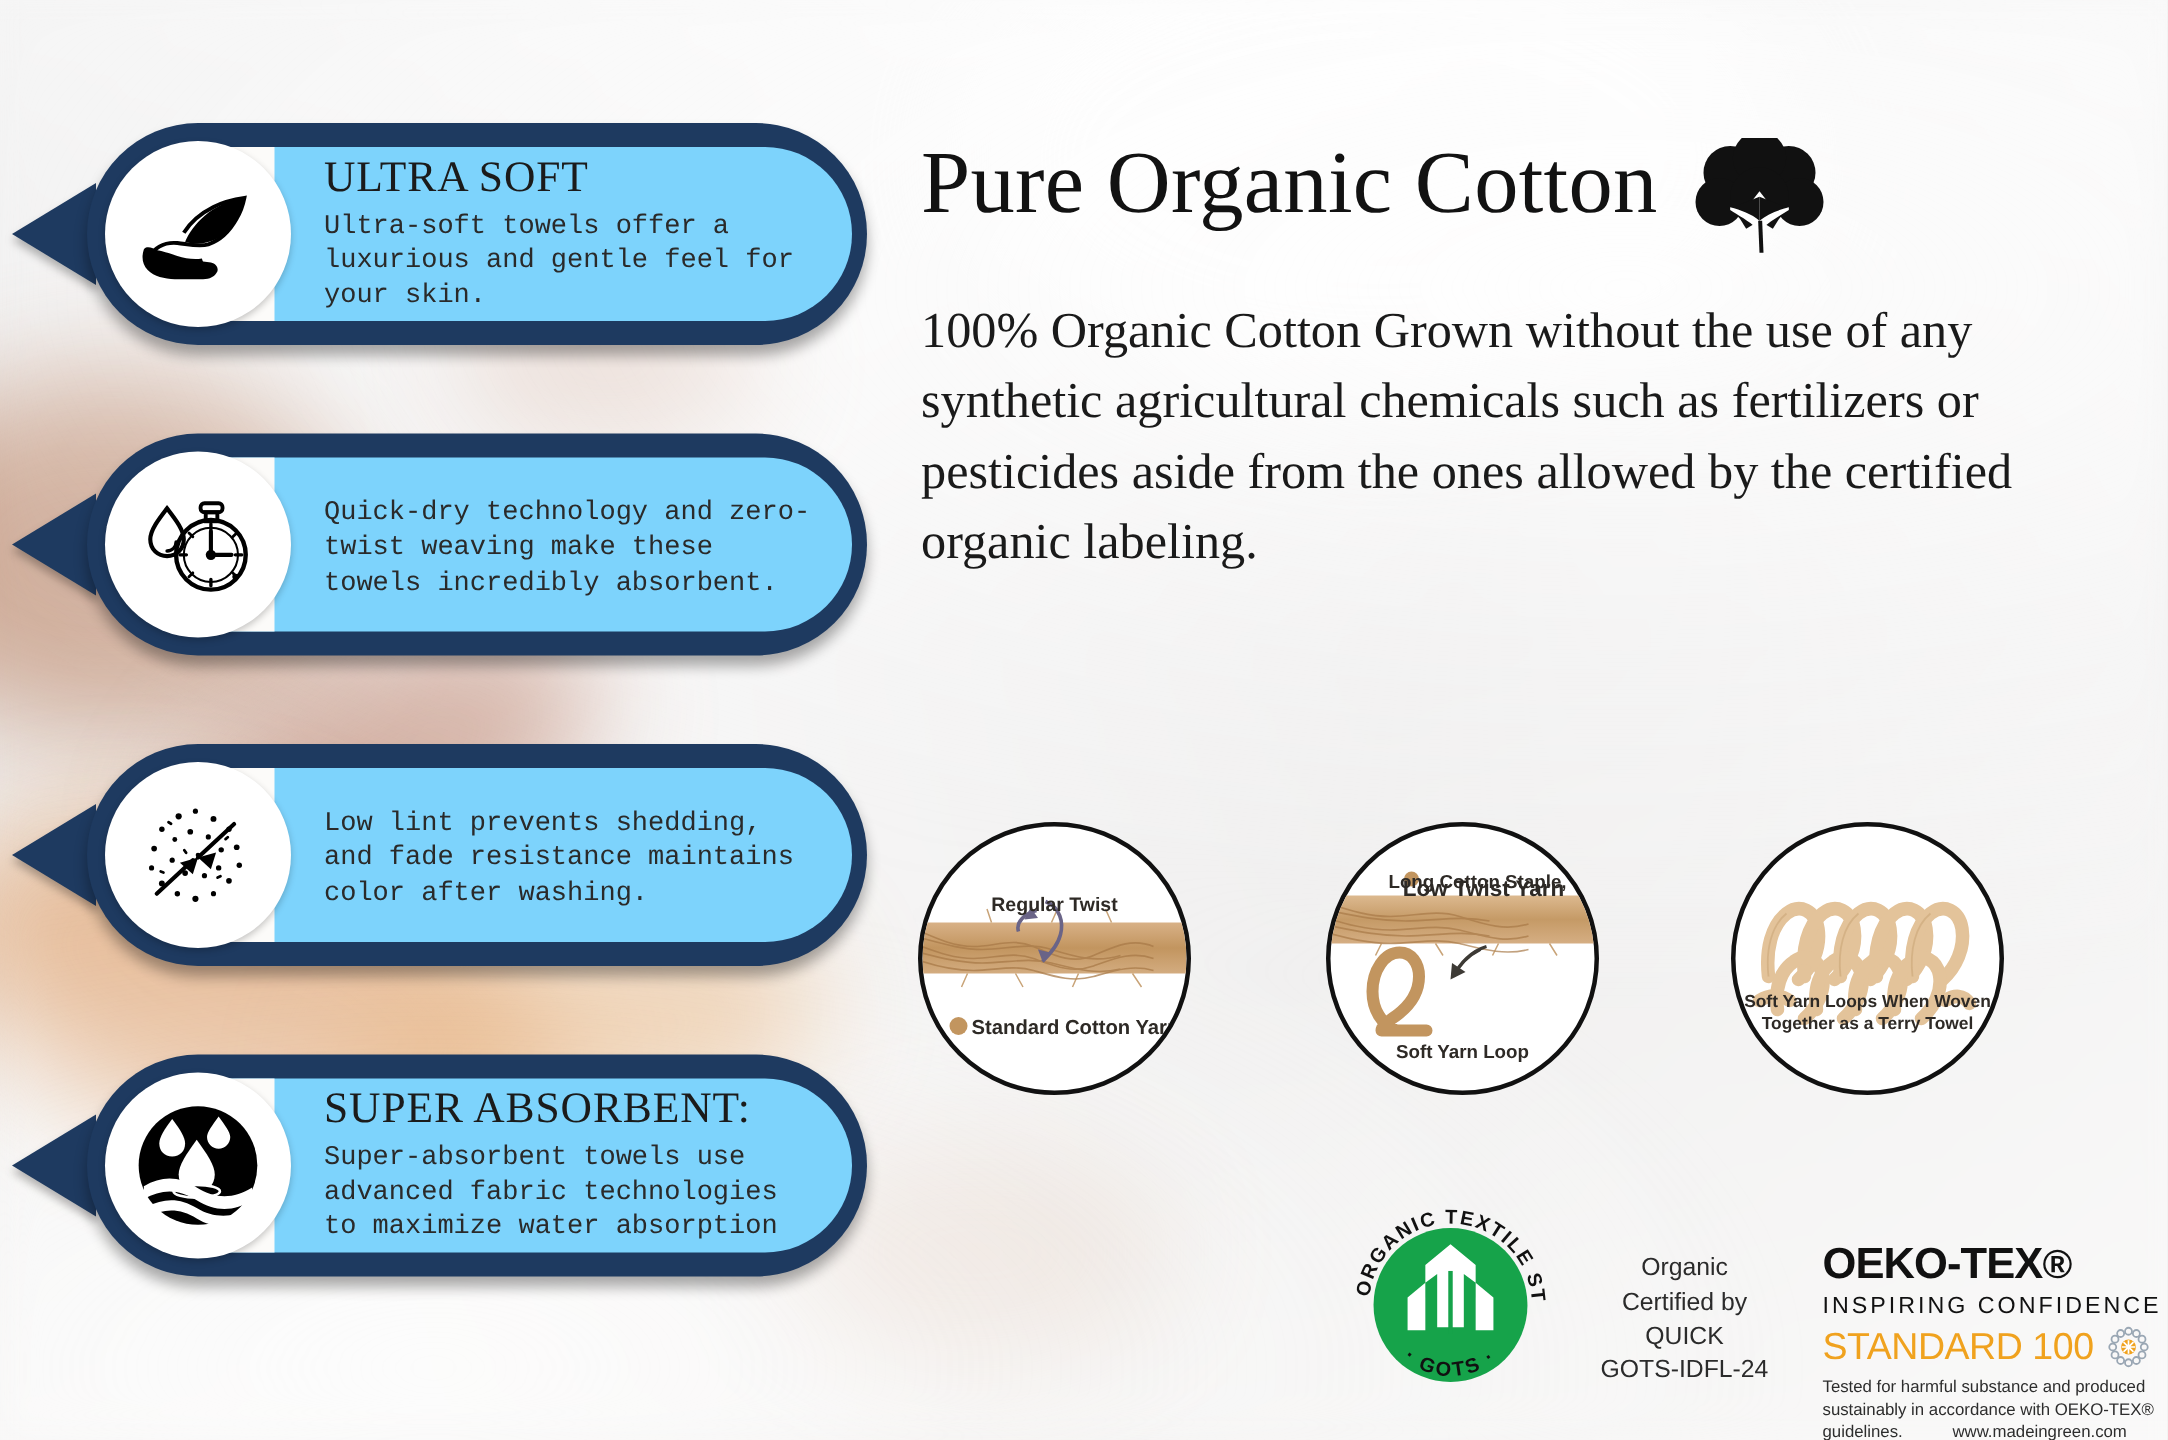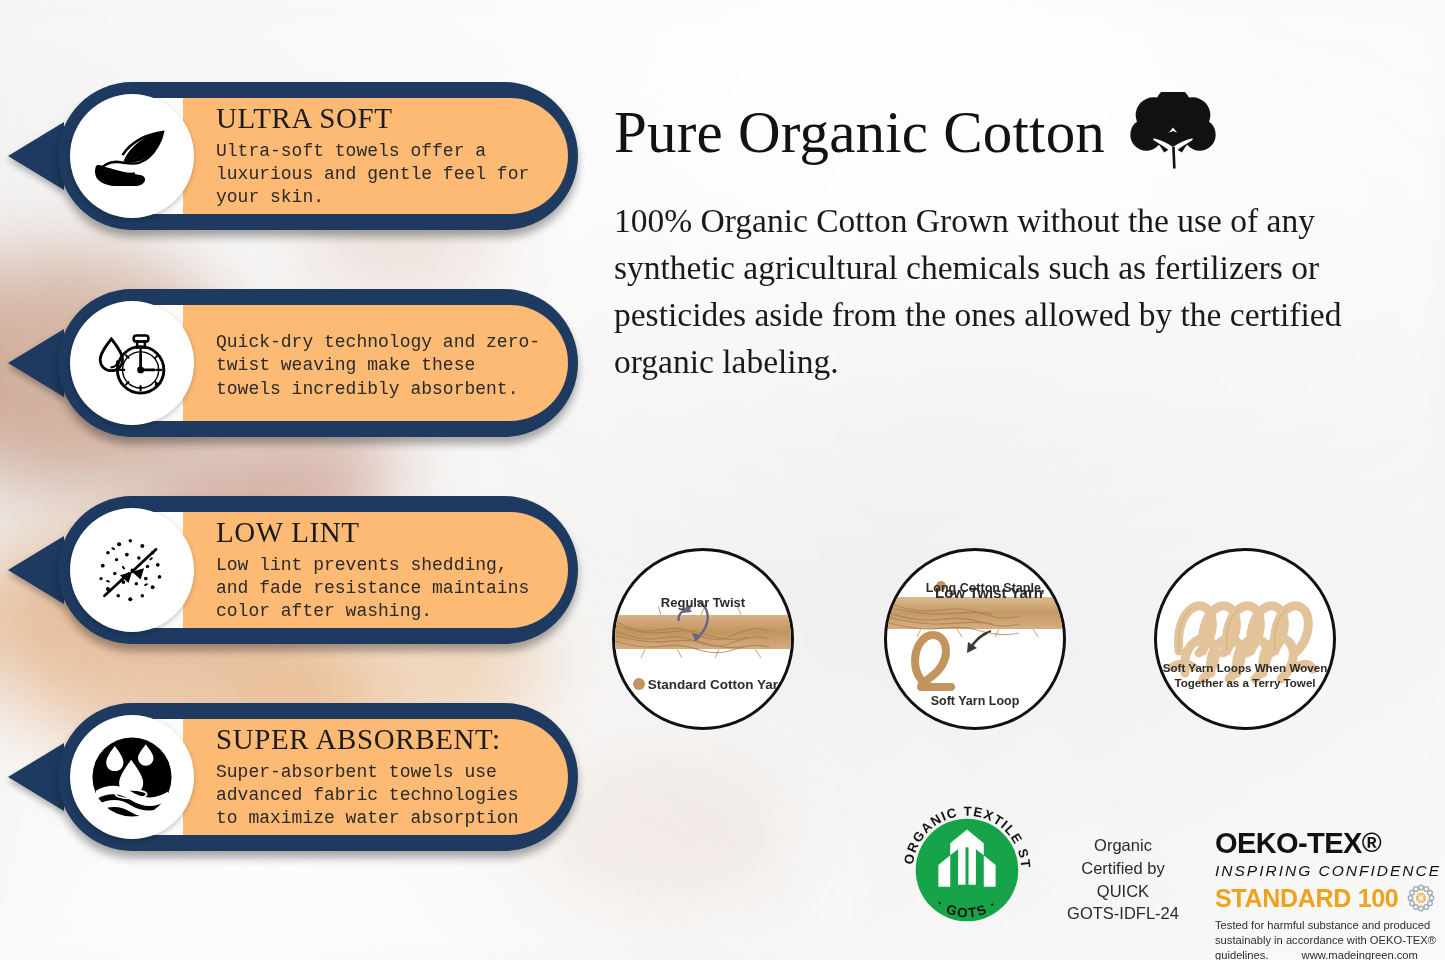--- a/index.html
+++ b/index.html
@@ -41,41 +41,41 @@
   }
   .pill .badge{
     position:absolute;left:12px;top:50%;transform:translateY(-50%);
     width:124px;height:124px;border-radius:50%;background:#fff;
     box-shadow:0 2px 5px rgba(0,0,0,.22);
     display:flex;align-items:center;justify-content:center;z-index:3;
   }
   .pill .badge svg{width:86px;height:86px;display:block;}
   .pill .panel{
     position:absolute;left:86px;right:10px;top:16px;bottom:16px;
-    background:#fdba74;border-radius:0 58px 58px 0;
+    background:#7dd3fc;border-radius:0 58px 58px 0;
     padding:9px 26px 9px 72px;box-sizing:border-box;
     display:flex;flex-direction:column;justify-content:center;
     box-shadow:inset 0 0 0 0 #fff;
   }
   .pill .panel::before{
     content:"";position:absolute;left:-1px;top:0;bottom:0;width:40px;background:#fcfbf9;
   }
   .pill .title{
     font-size:29px;letter-spacing:.6px;color:#1b1b1b;line-height:1.08;
     font-family:"Liberation Serif", serif;font-weight:400;
   }
   .pill .desc{
     font-size:18px;line-height:1.28;color:#2a2a2a;margin-top:6px;
     font-family:Liberation Mono, monospace;
   }
 
   
   .right{position:absolute;left:614px;top:92px;width:800px;}
   .headline{
-    display:flex;align-items:center;gap:22px;
+    display:flex;gap:22px;
     font-size:59px;line-height:1;color:#121212;letter-spacing:.2px;
     font-family:"Liberation Serif", serif;white-space:nowrap;
   }
   .headline .boll{width:92px;height:80px;flex:0 0 auto;}
   .paragraph{
     margin-top:26px;font-size:33.5px;line-height:1.40;color:#1a1a1a;
     font-family:"Liberation Serif", serif;width:790px;
   }
 
   
@@ -92,23 +92,23 @@
   
   .certs{position:absolute;left:893px;top:788px;width:548px;height:160px;}
   .gots{position:absolute;left:0;top:8px;width:148px;height:148px;}
   .gots-text{position:absolute;left:168px;top:46px;
     font-family:"Liberation Sans", sans-serif;font-size:16.5px;line-height:1.38;
     color:#2b2b2b;text-align:center;width:124px;}
   .oeko{position:absolute;left:322px;top:12px;width:228px;}
   .oeko .l1{font-family:"Liberation Sans", sans-serif;font-weight:700;
     font-size:29px;letter-spacing:-.6px;color:#111;line-height:1;display:flex;align-items:center;margin-top:29px;}
   .oeko .l2{font-family:"Liberation Sans", sans-serif;font-size:15.5px;
-    letter-spacing:2.0px;color:#111;margin-top:4px;font-style:italic;}
+    letter-spacing:2.0px;color:#111;margin-top:4px;}
   .oeko .l3{display:flex;align-items:center;gap:8px;margin-top:3px;}
-  .oeko .std{font-family:"Liberation Sans", sans-serif;font-weight:700;
+  .oeko .std{font-family:"Liberation Sans", sans-serif;font-weight:400;
     font-size:25px;letter-spacing:-.3px;color:#f0a21e;line-height:1;}
   .oeko .fine{font-family:"Liberation Sans", sans-serif;font-size:11.2px;
     line-height:1.33;color:#2d2d2d;margin-top:5px;}
   .oeko .fine .url{display:inline-block;margin-left:30px;}
 </style>
 </head>
 <body>
 
 <div id="bg">
   <div class="sheet"></div>
@@ -164,21 +164,20 @@
           <circle cx="79" cy="75" r="2.4" fill="#000"></circle>
         </svg>
       </div>
     </div>
   </div>
 
   <div class="pill">
     <div class="tail"></div>
     <div class="body">
       <div class="panel">
-        <div class="title">LOW LINT</div>
         <div class="desc">Low lint prevents shedding, and fade resistance maintains color after washing.</div>
       </div>
       <div class="badge">
         <svg viewBox="0 0 100 100">
           <g fill="#000">
             <circle cx="22" cy="30" r="2.1"></circle>
               <circle cx="35" cy="20" r="2.4"></circle>
               <circle cx="48" cy="16" r="2.0"></circle>
             <circle cx="62" cy="22" r="2.3"></circle>
               <circle cx="74" cy="30" r="2.1"></circle>

